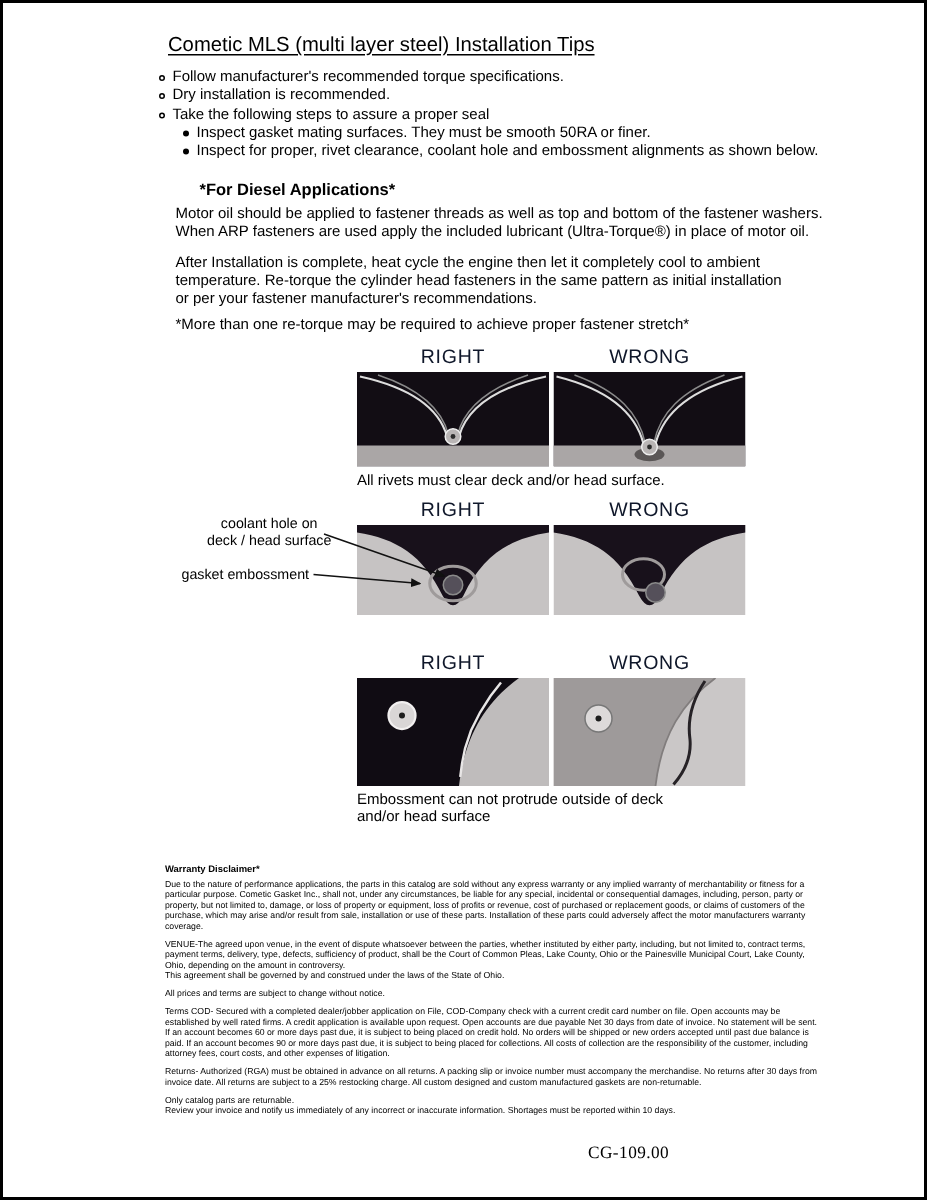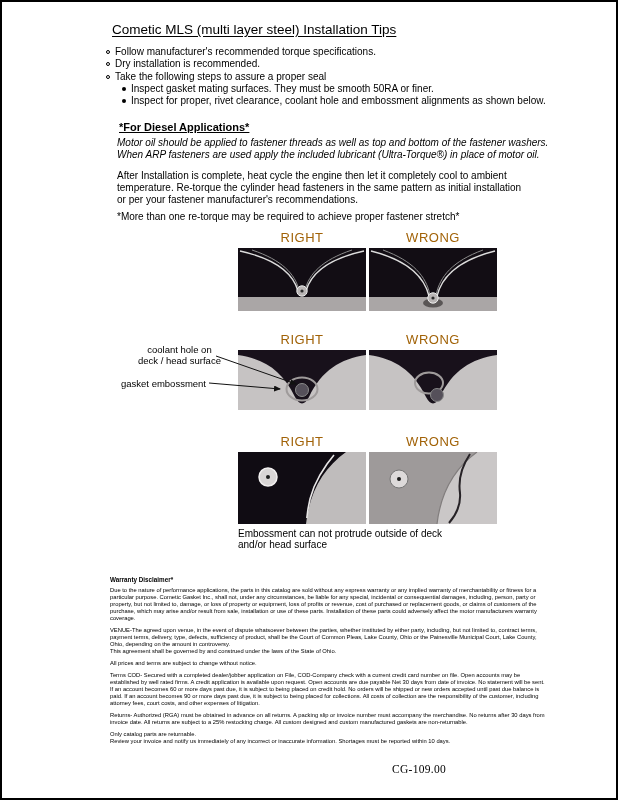--- a/index.html
+++ b/index.html
@@ -9,32 +9,32 @@
 
   .title { position:absolute; left:110px; top:20px; font-size:13.5px; font-weight:normal; text-decoration:underline; text-underline-offset:2px; }
 
   .bullets { position:absolute; left:104px; top:44px; font-size:10px; }
   .b-row { display:flex; align-items:flex-start; line-height:12.3px; }
   .b-row.sub { margin-left:16px; }
   .marker { flex:0 0 auto; width:4px; height:4px; border-radius:50%; margin:4px 5px 0 0; }
   .marker.hollow { border:1px solid #000; }
   .marker.filled { background:#000; }
 
-  .diesel-heading { position:absolute; left:117px; top:119px; font-size:11px; font-weight:bold;text-decoration:underline; }
+  .diesel-heading { position:absolute; left:131px; top:119px; font-size:11px; font-weight:bold; }
   .para { position:absolute; left:115px; width:480px; font-size:10px; line-height:12px; white-space:pre-line; }
-  .para.p1 { top:135px;font-style:italic; }
+  .para.p1 { top:135px; }
   .para.p2 { top:168px; }
   .para.p3 { top:209px; }
 
   .diag-row { position:absolute; left:236px; width:259px; }
   .diag-row.r1 { top:228px; }
   .diag-row.r2 { top:330px; }
   .diag-row.r3 { top:432px; }
   .diag-labels { display:flex; gap:3px; height:15px; }
-  .diag-label { width:128px; text-align:center; font-size:13px; color:#a16207; letter-spacing:0.5px; }
+  .diag-label { width:128px; text-align:center; font-size:13px; color:#0f172a; letter-spacing:0.5px; }
   .panels { display:flex; gap:3px; margin-top:3px; }
   .panels svg { display:block; }
   .diag-caption { margin-top:4px; font-size:10px; white-space:pre-line; }
   .diag-row.r2 .diag-caption { margin-top:7px; }
 
   .annot { position:absolute; font-size:9.5px; line-height:11px; white-space:pre-line; }
   .annot-coolant { left:136px; top:342px;text-align:center; }
   .annot-emboss { left:119px; top:376px; }
   .annot-arrows { position:absolute; left:204px; top:348px; }
 
@@ -103,20 +103,21 @@
         <rect y="49" width="128" height="14" fill="#aaa6a6"></rect>
         <path d="M14,2 C44,13 57,28 61,47" stroke="#8a8a8a" stroke-width="1" fill="none"></path>
         <path d="M114,2 C84,13 71,28 67,47" stroke="#8a8a8a" stroke-width="1" fill="none"></path>
         <path d="M2,3 C38,12 55,28 60,48" stroke="#ddd" stroke-width="1.4" fill="none"></path>
         <path d="M126,3 C90,12 73,28 68,48" stroke="#ddd" stroke-width="1.4" fill="none"></path>
         <ellipse cx="64" cy="55" rx="10" ry="4.5" fill="#5a5656"></ellipse>
         <circle cx="64" cy="50" r="5.2" fill="#b9b5b5" stroke="#eee" stroke-width="1"></circle>
         <circle cx="64" cy="50" r="1.6" fill="#2b2b2b"></circle>
       </svg>
     </div>
+    <div class="diag-caption">All rivets must clear deck and/or head surface.</div>
   </div>
 
   <div class="diag-row r2">
     <div class="diag-labels">
       <span class="diag-label">RIGHT</span>
       <span class="diag-label">WRONG</span>
     </div>
     <div class="panels">
       <svg width="128" height="60" viewBox="0 0 128 60">
         <rect width="128" height="60" fill="#c6c3c3"></rect>

